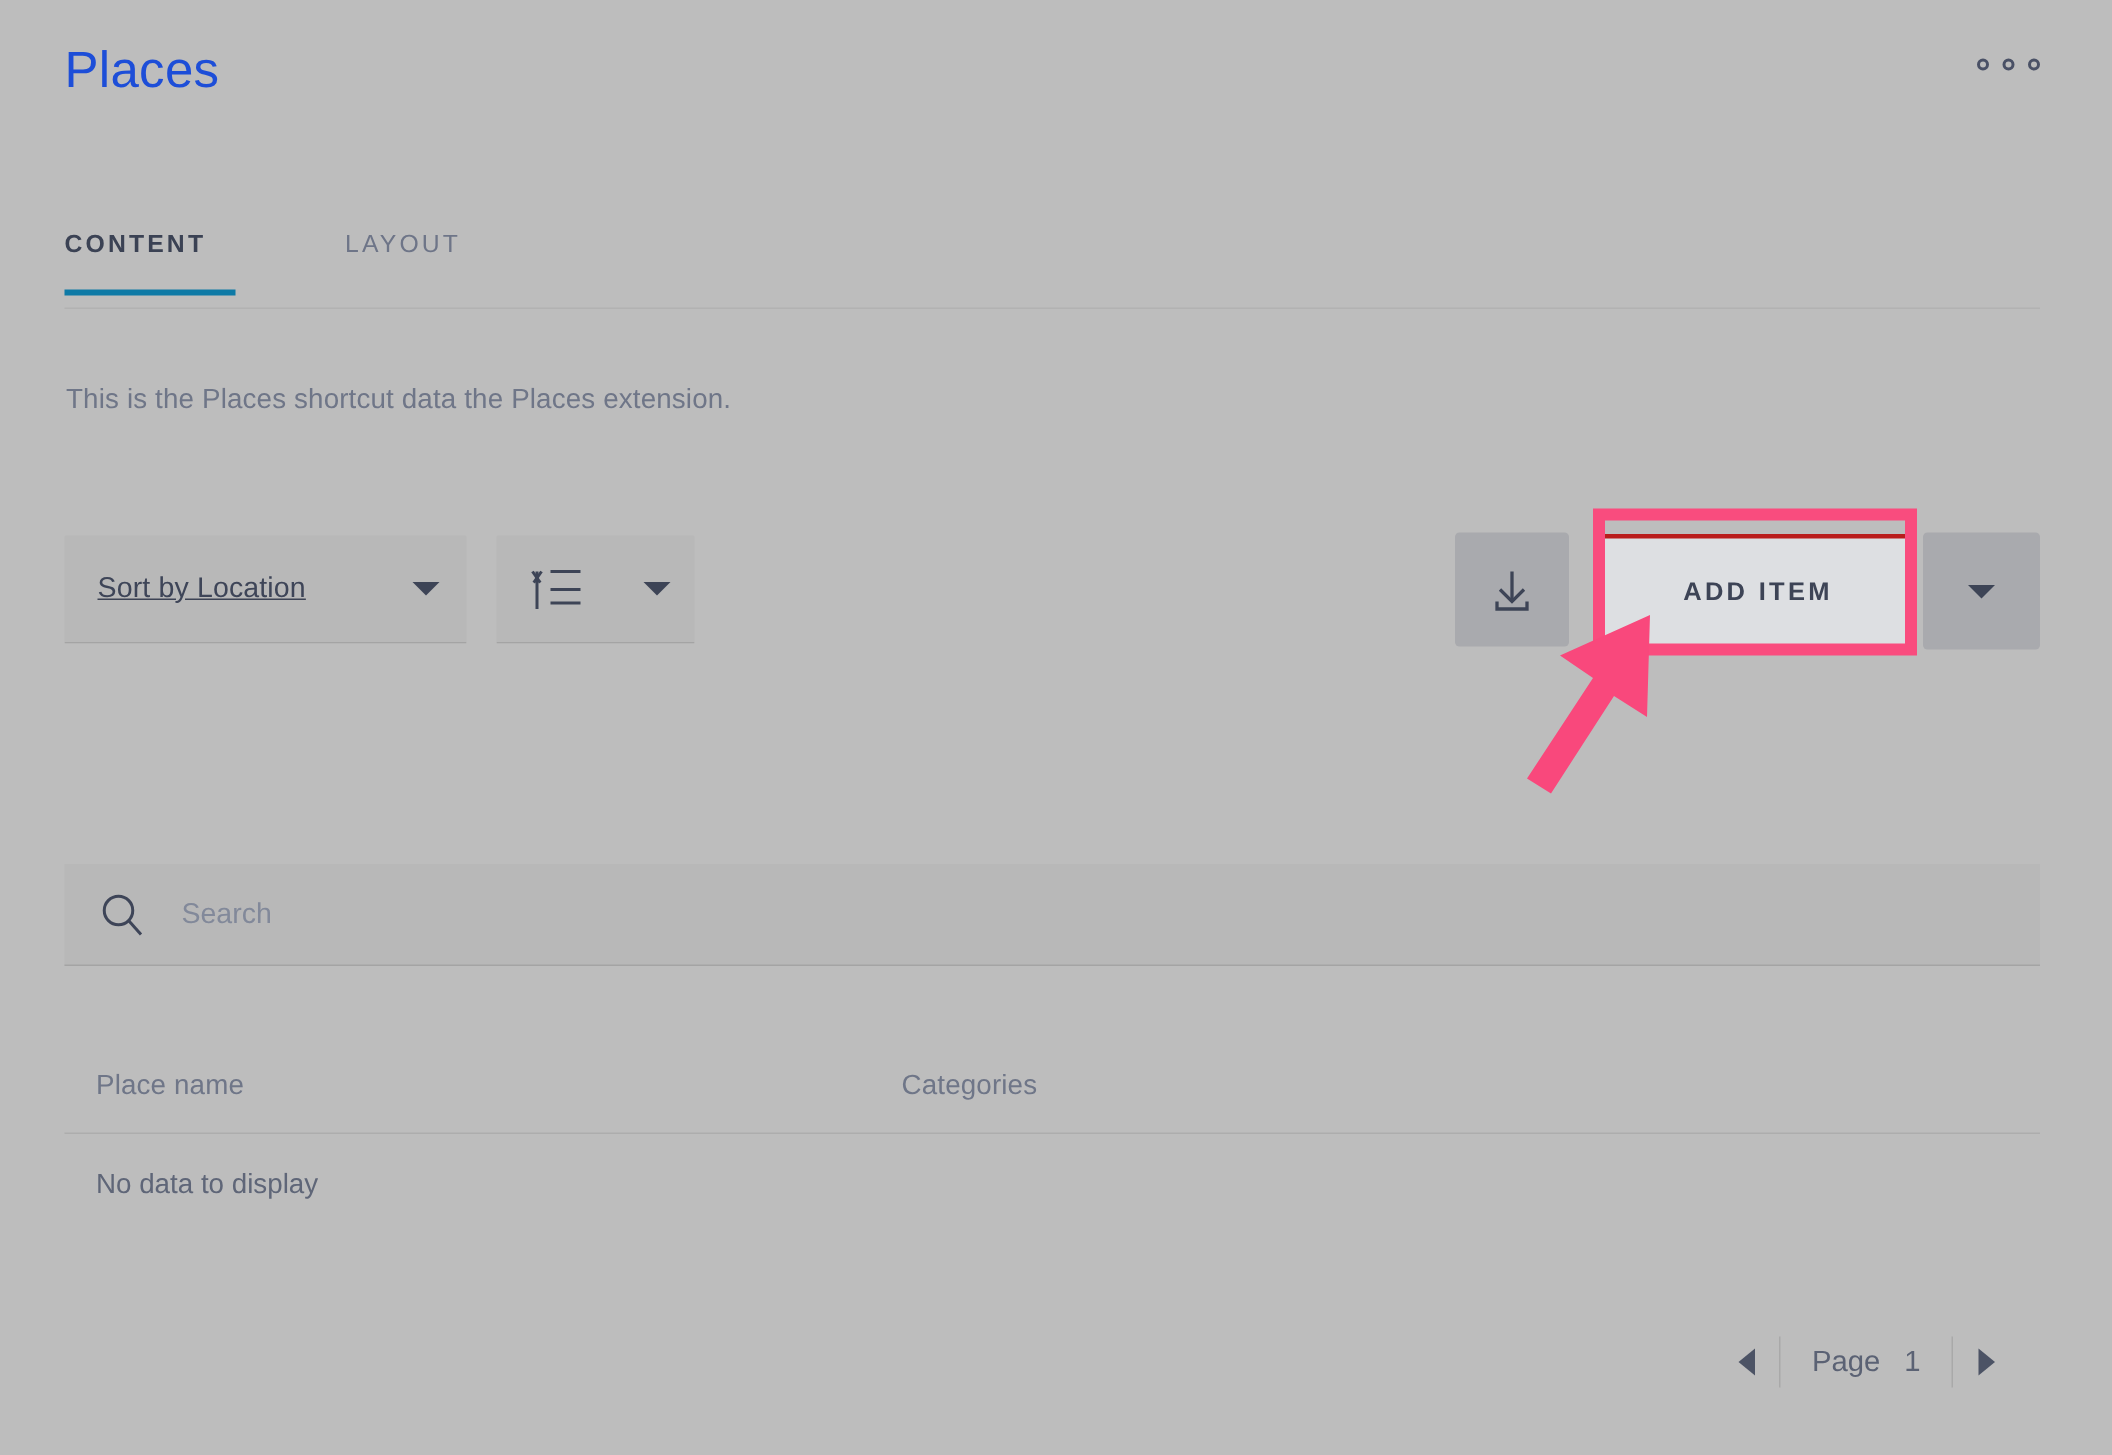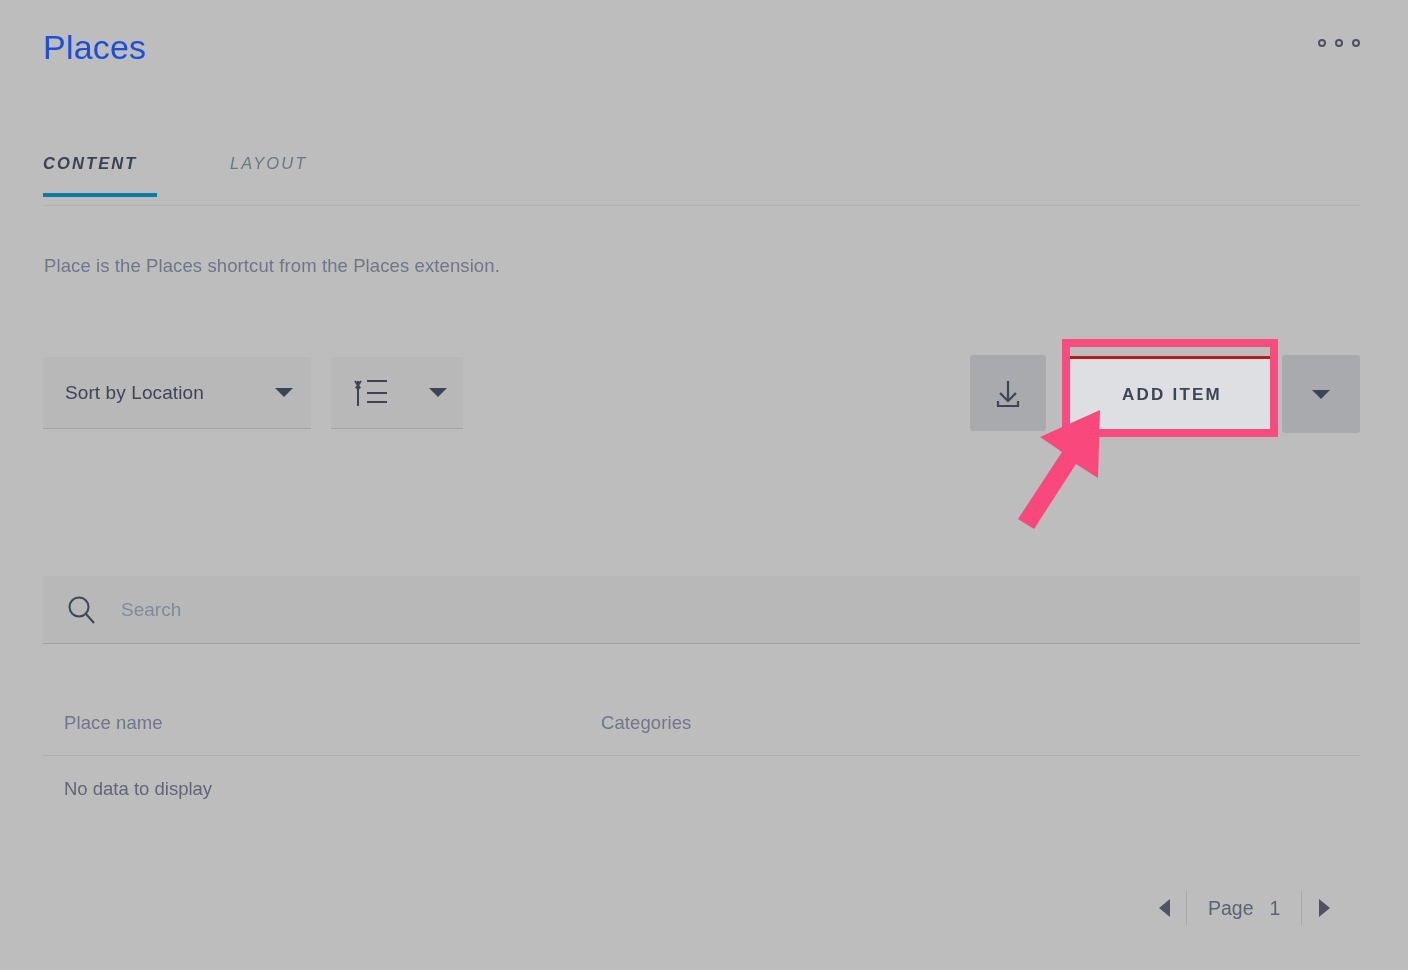--- a/index.html
+++ b/index.html
@@ -53,21 +53,20 @@
 
   
   .tabstrip {
     position: absolute;
     left: 43px;
     top: 148px;
     width: 1317px;
     height: 58px;
     border-bottom: 1px solid #b2b2b2;
     box-sizing: border-box;
-    font-style: italic;
   }
   .tabstrip .tab {
     position: absolute;
     top: 6px;
     font-size: 16.5px;
     letter-spacing: 2.1px;
     font-weight: 700;
     cursor: pointer;
     padding-bottom: 18px;
   }
@@ -103,20 +102,21 @@
   
   .select-field {
     position: absolute;
     background: #b8b8b8;
     border-bottom: 1px solid #a4a4a4;
     box-sizing: border-box;
     display: flex;
     align-items: center;
     cursor: pointer;
     border-radius: 1px 1px 0 0;
+    text-decoration: underline;
   }
   #sort-by-select {
     left: 43px;
     top: 357px;
     width: 268px;
     height: 72px;
     padding: 0 18px 0 22px;
     justify-content: space-between;
   }
   #sort-by-select .label {
@@ -431,21 +431,21 @@
     <i></i>
     <i></i>
     <i></i>
   </div>
 
   <div class="tabstrip">
     <div class="tab active">CONTENT</div>
     <div class="tab inactive">LAYOUT</div>
   </div>
 
-  <div id="description">Place is the Places shortcut from the Places extension.</div>
+  <div id="description">This is the Places shortcut data the Places extension.</div>
 
   <div class="select-field" id="sort-by-select">
     <span class="label">Sort by Location</span>
     <span class="caret"></span>
   </div>
 
   <div class="select-field" id="sort-direction-select">
     <span class="sort-asc-icon">
       <span class="arrow"></span>
       <span class="ln"></span>

